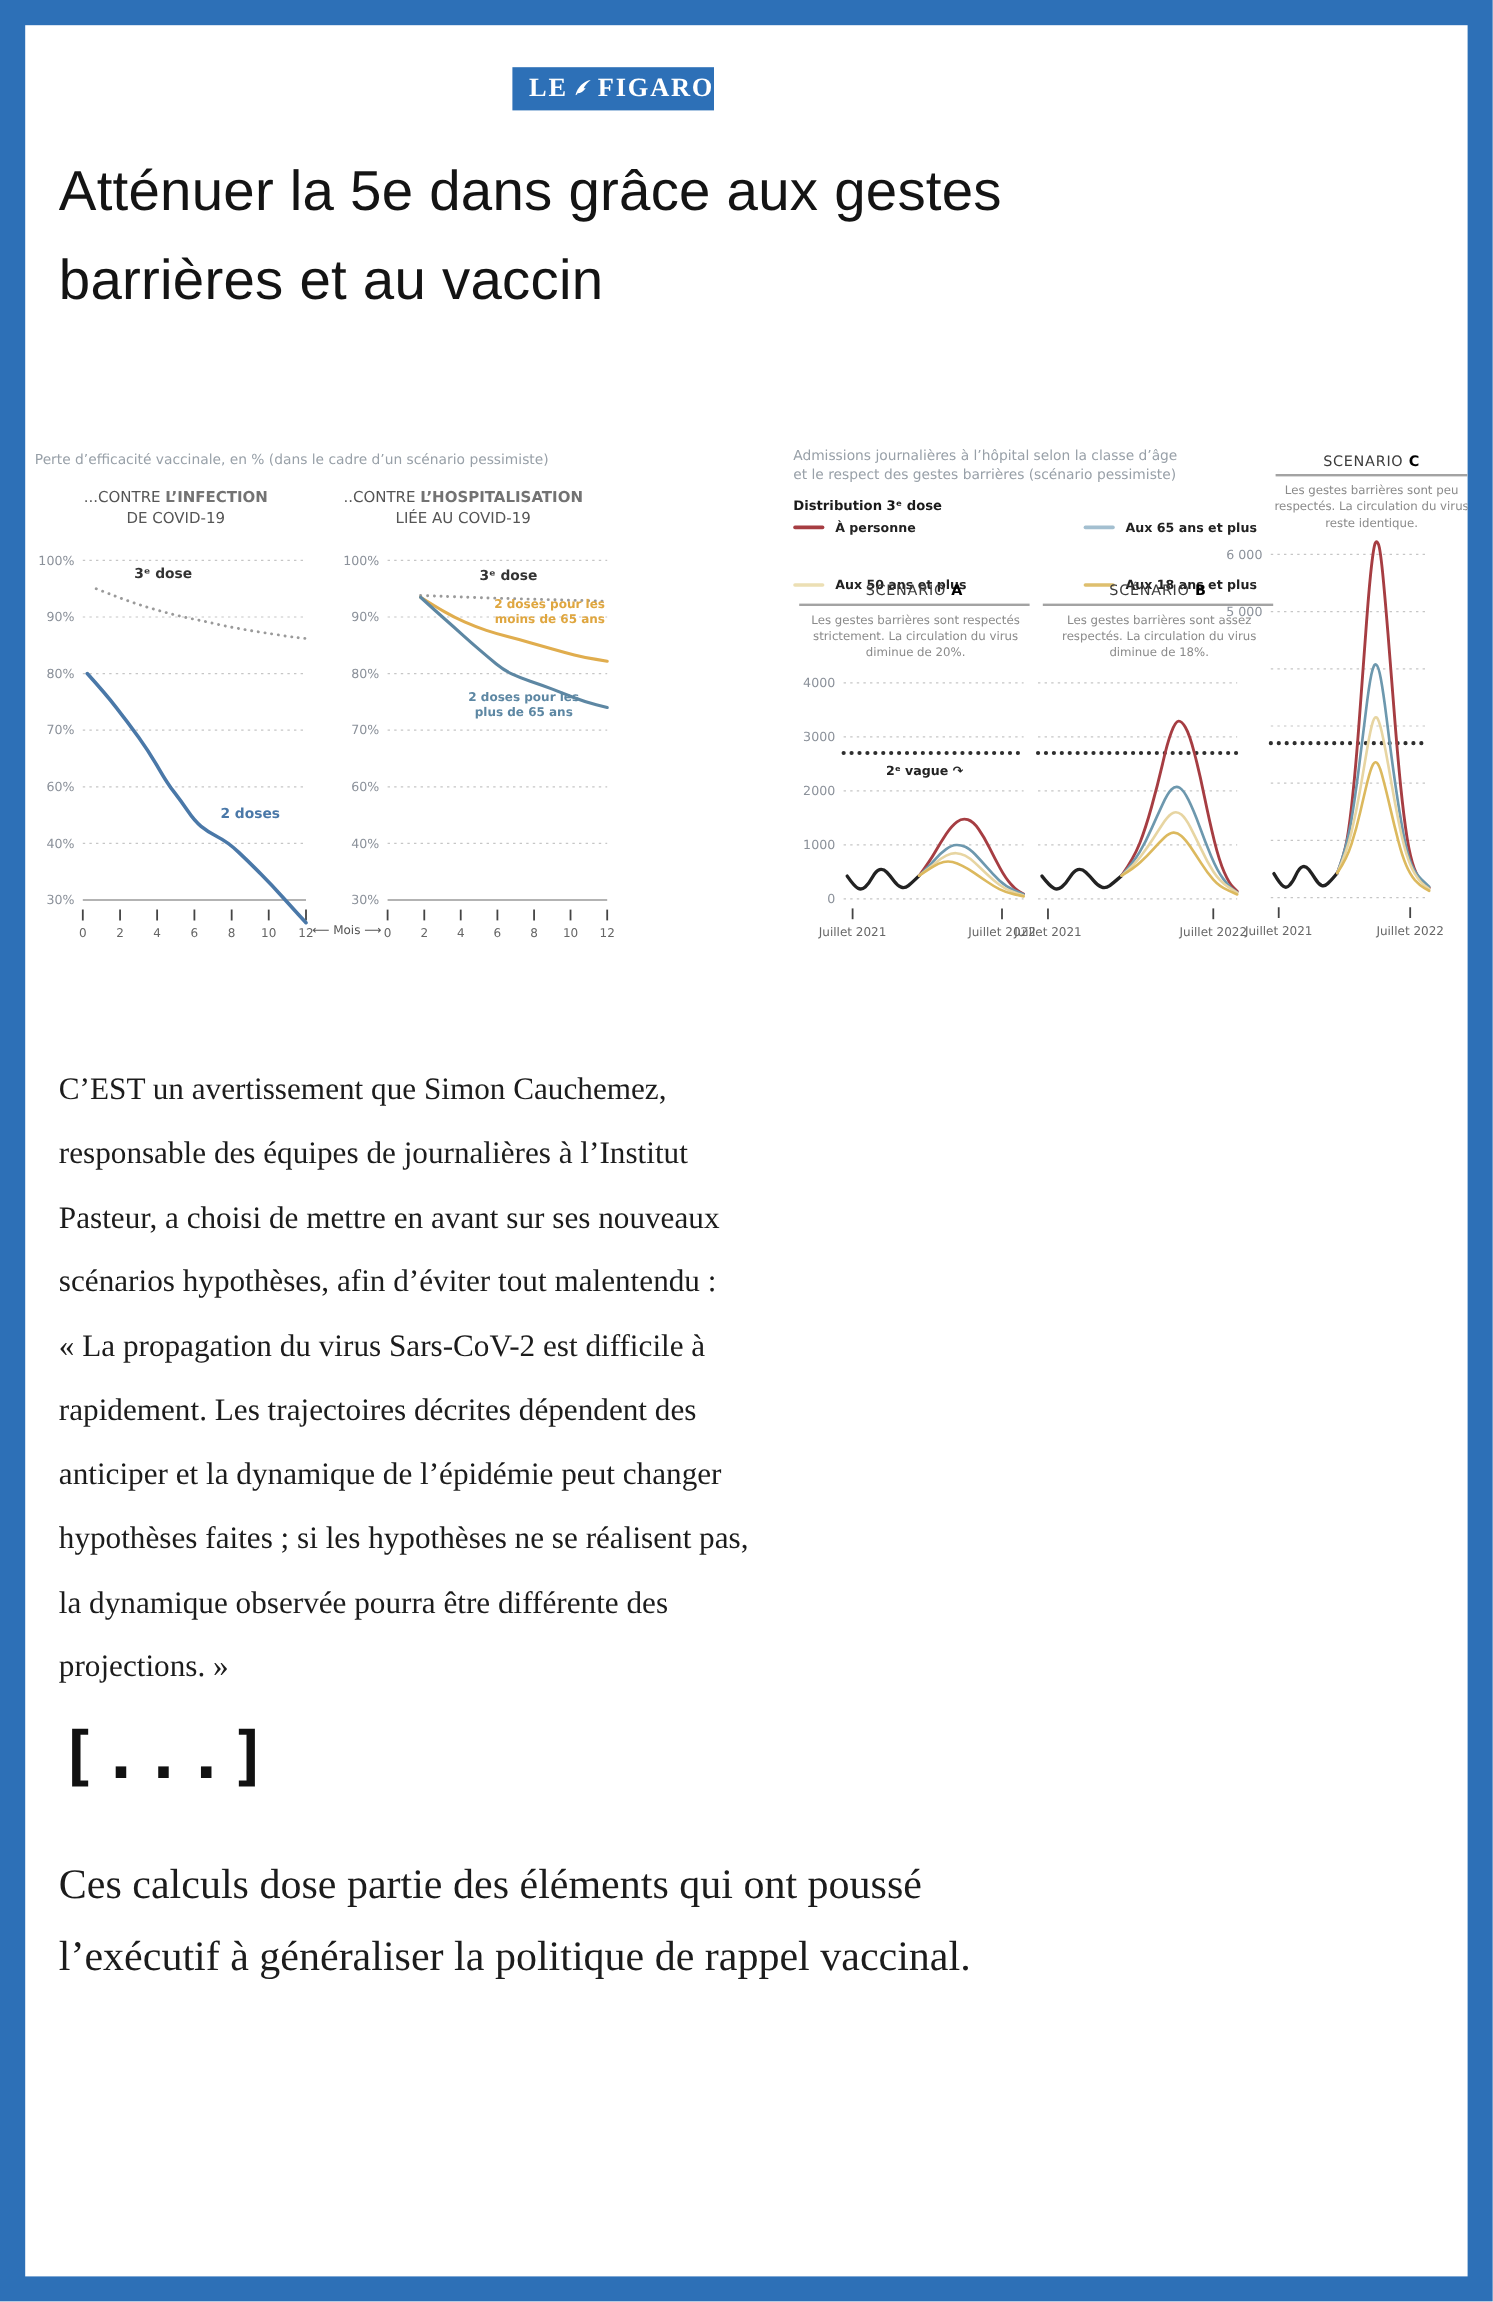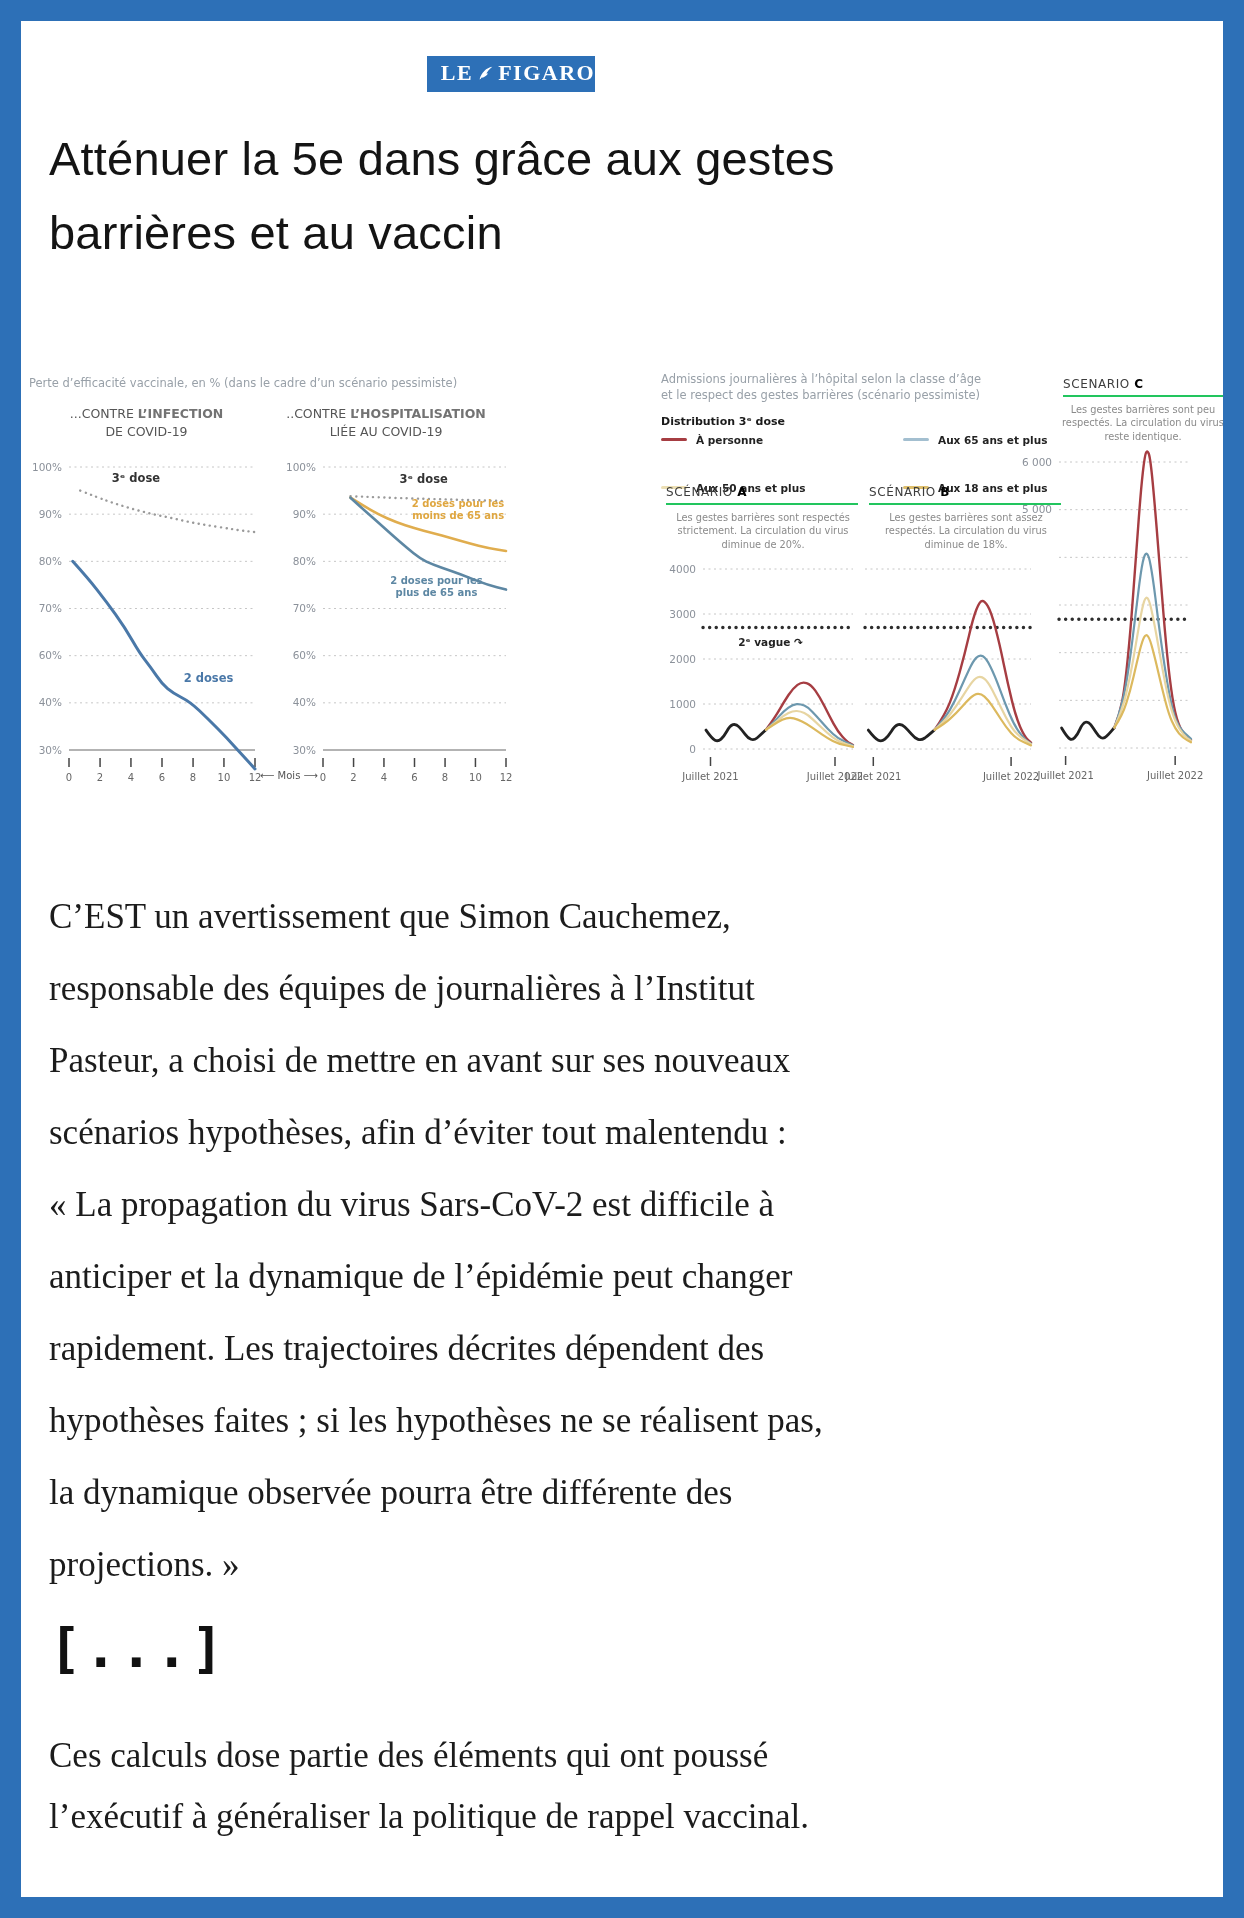--- a/index.html
+++ b/index.html
@@ -14,28 +14,28 @@
   
   .infographic{position:relative;height:440px;margin-top:90px;width:1204px;color:#555;}
   .infographic .abs{position:absolute;}
   .muted-title{font-size:11.5px;color:#98a0a8;line-height:1.45;}
   .chart-heading{text-align:center;font-size:12.5px;color:#555;line-height:1.45;}
   .chart-heading b{color:#737373;}
   .legend-title{font-size:11px;font-weight:bold;color:#1a1a1a;margin-bottom:6px;}
   .legend-grid{display:grid;grid-template-columns:206px 186px;row-gap:4px;gap:36px;}
   .legend-item{font-size:10.5px;font-weight:bold;color:#222;display:flex;align-items:center;}
   .legend-swatch{display:inline-block;width:26px;height:3px;border-radius:2px;margin-right:9px;flex:none;}
-  .sc-header{font-size:12px;letter-spacing:0.6px;color:#3c3c3c;text-align:left;border-bottom:2px solid #22c55e;padding-bottom:4px;}
+  .sc-header{font-size:12px;letter-spacing:0.6px;color:#3c3c3c;text-align:center;border-bottom:2px solid #a3a3a3;padding-bottom:4px;}
   .sc-header b{color:#000;}
   .sc-desc{font-size:9.8px;color:#8a8a8a;text-align:center;line-height:1.42;}
   .mois{font-size:10px;color:#555;text-align:center;}
   .infographic svg{position:absolute;overflow:visible;}
   
   .body-text{margin:80px 0 0 28px;font-family:"Liberation Serif","DejaVu Serif",serif;color:#1c1c1c;}
-  .para1 div{font-size:35px;line-height:2.06;white-space:nowrap;}
+  .para1 div{font-size:26px;line-height:2.06;white-space:nowrap;}
   .ellipsis{margin-top:16px;font-family:"DejaVu Sans Mono",monospace;font-weight:bold;font-size:54px;color:#111;letter-spacing:3px;}
   .para2{margin-top:46px;}
   .para2 div{font-size:35px;line-height:1.72;white-space:nowrap;}
 </style>
 </head>
 <body>
 
 <div class="frame">
 
   <div class="logo-row">
@@ -244,22 +244,22 @@
       </svg>
     </div>
 
   <div class="body-text">
     <div class="para1">
         <div>C’EST un avertissement que Simon Cauchemez,</div>
         <div>responsable des équipes de journalières à l’Institut</div>
         <div>Pasteur, a choisi de mettre en avant sur ses nouveaux</div>
         <div>scénarios hypothèses, afin d’éviter tout malentendu :</div>
         <div>« La propagation du virus Sars-CoV-2 est difficile à</div>
+        <div>rapidement. Les trajectoires décrites dépendent des</div>
         <div>anticiper et la dynamique de l’épidémie peut changer</div>
-        <div>rapidement. Les trajectoires décrites dépendent des</div>
         <div>hypothèses faites ; si les hypothèses ne se réalisent pas,</div>
         <div>la dynamique observée pourra être différente des</div>
         <div>projections. »</div>
       </div>
     <div class="ellipsis">[...]</div>
     <div class="para2">
         <div>Ces calculs dose partie des éléments qui ont poussé</div>
         <div>l’exécutif à généraliser la politique de rappel vaccinal.</div>
       </div>
   </div>

